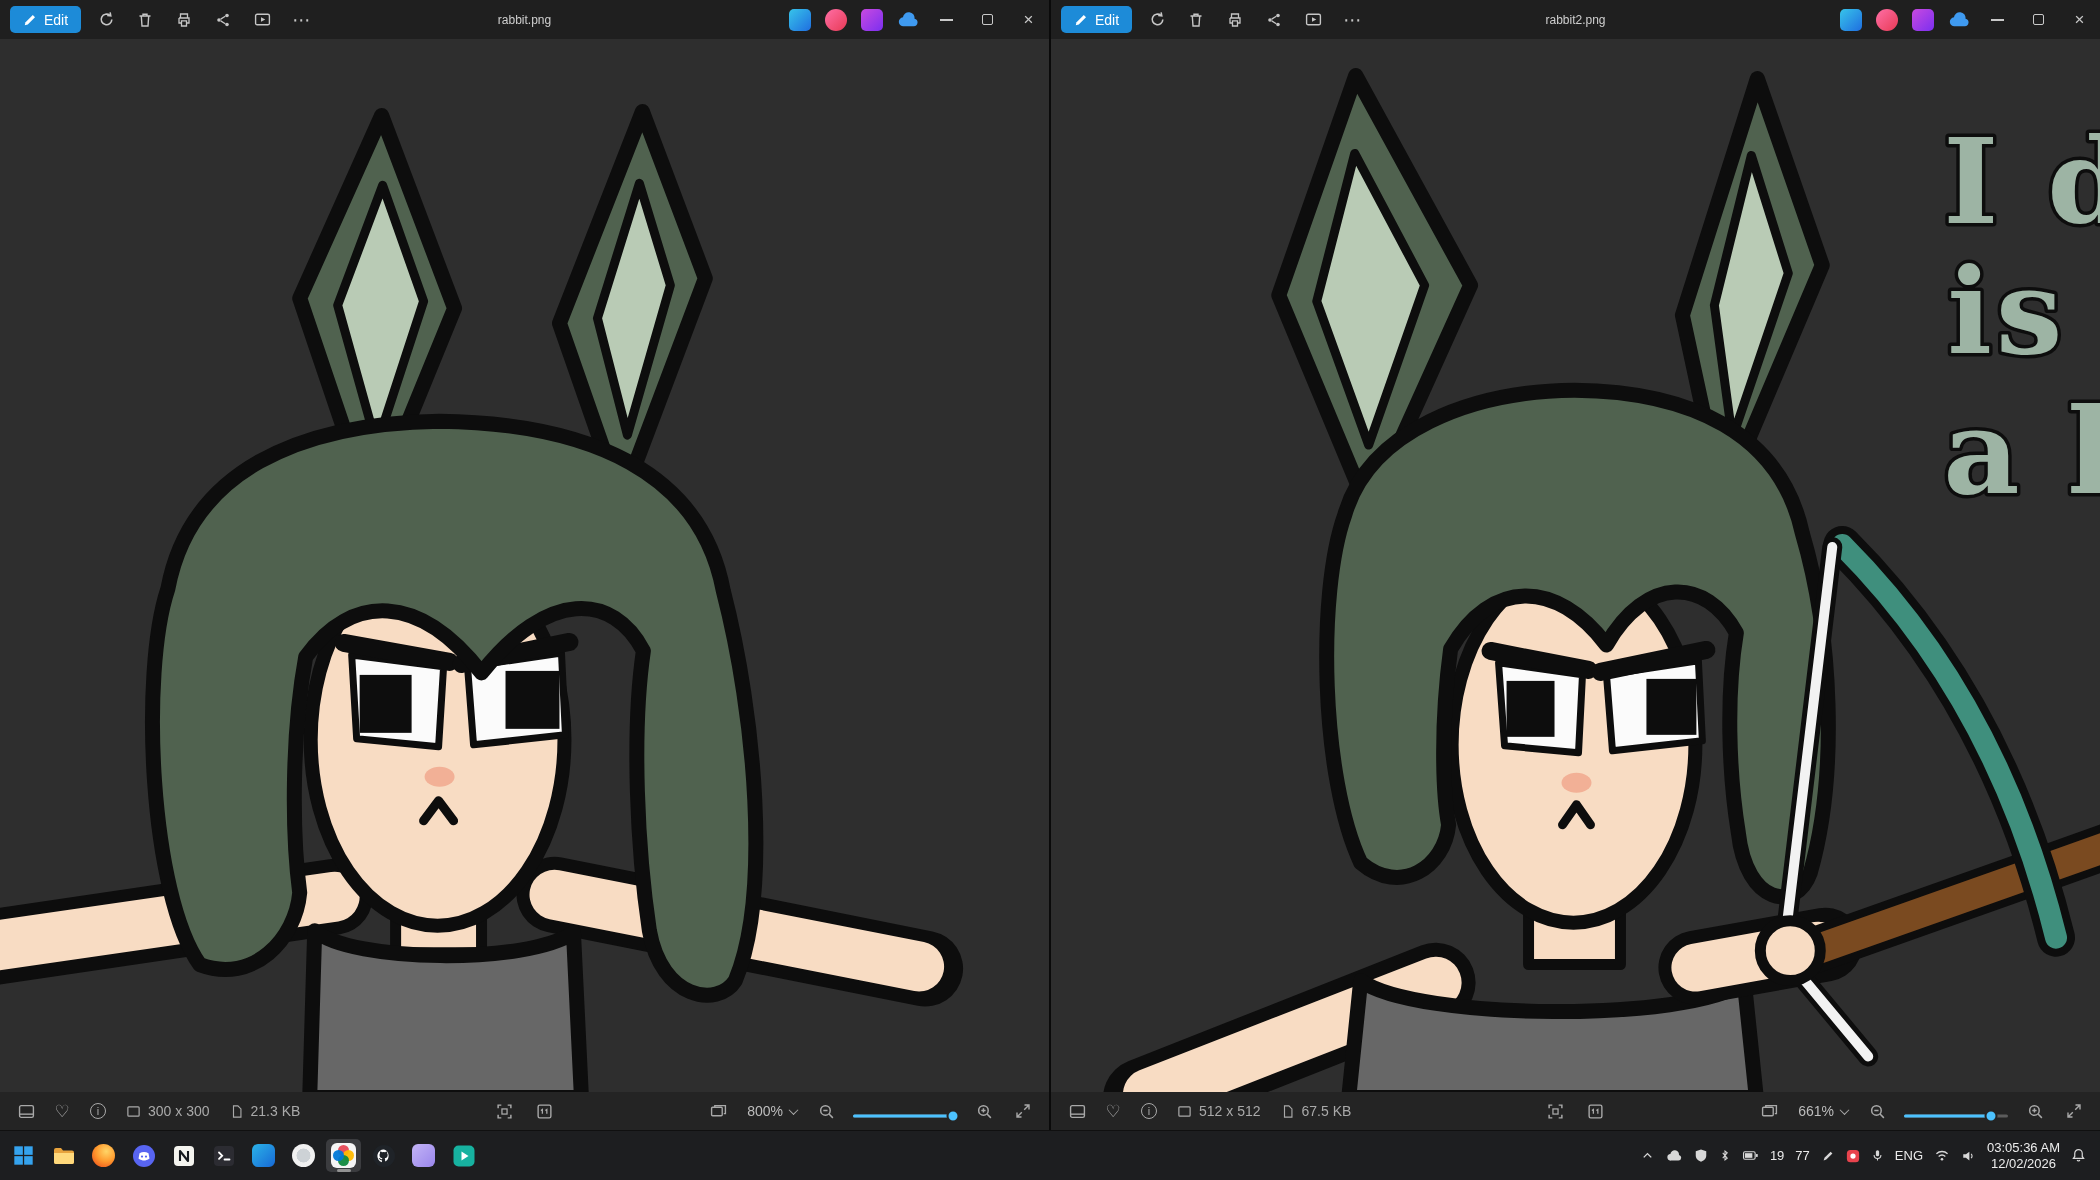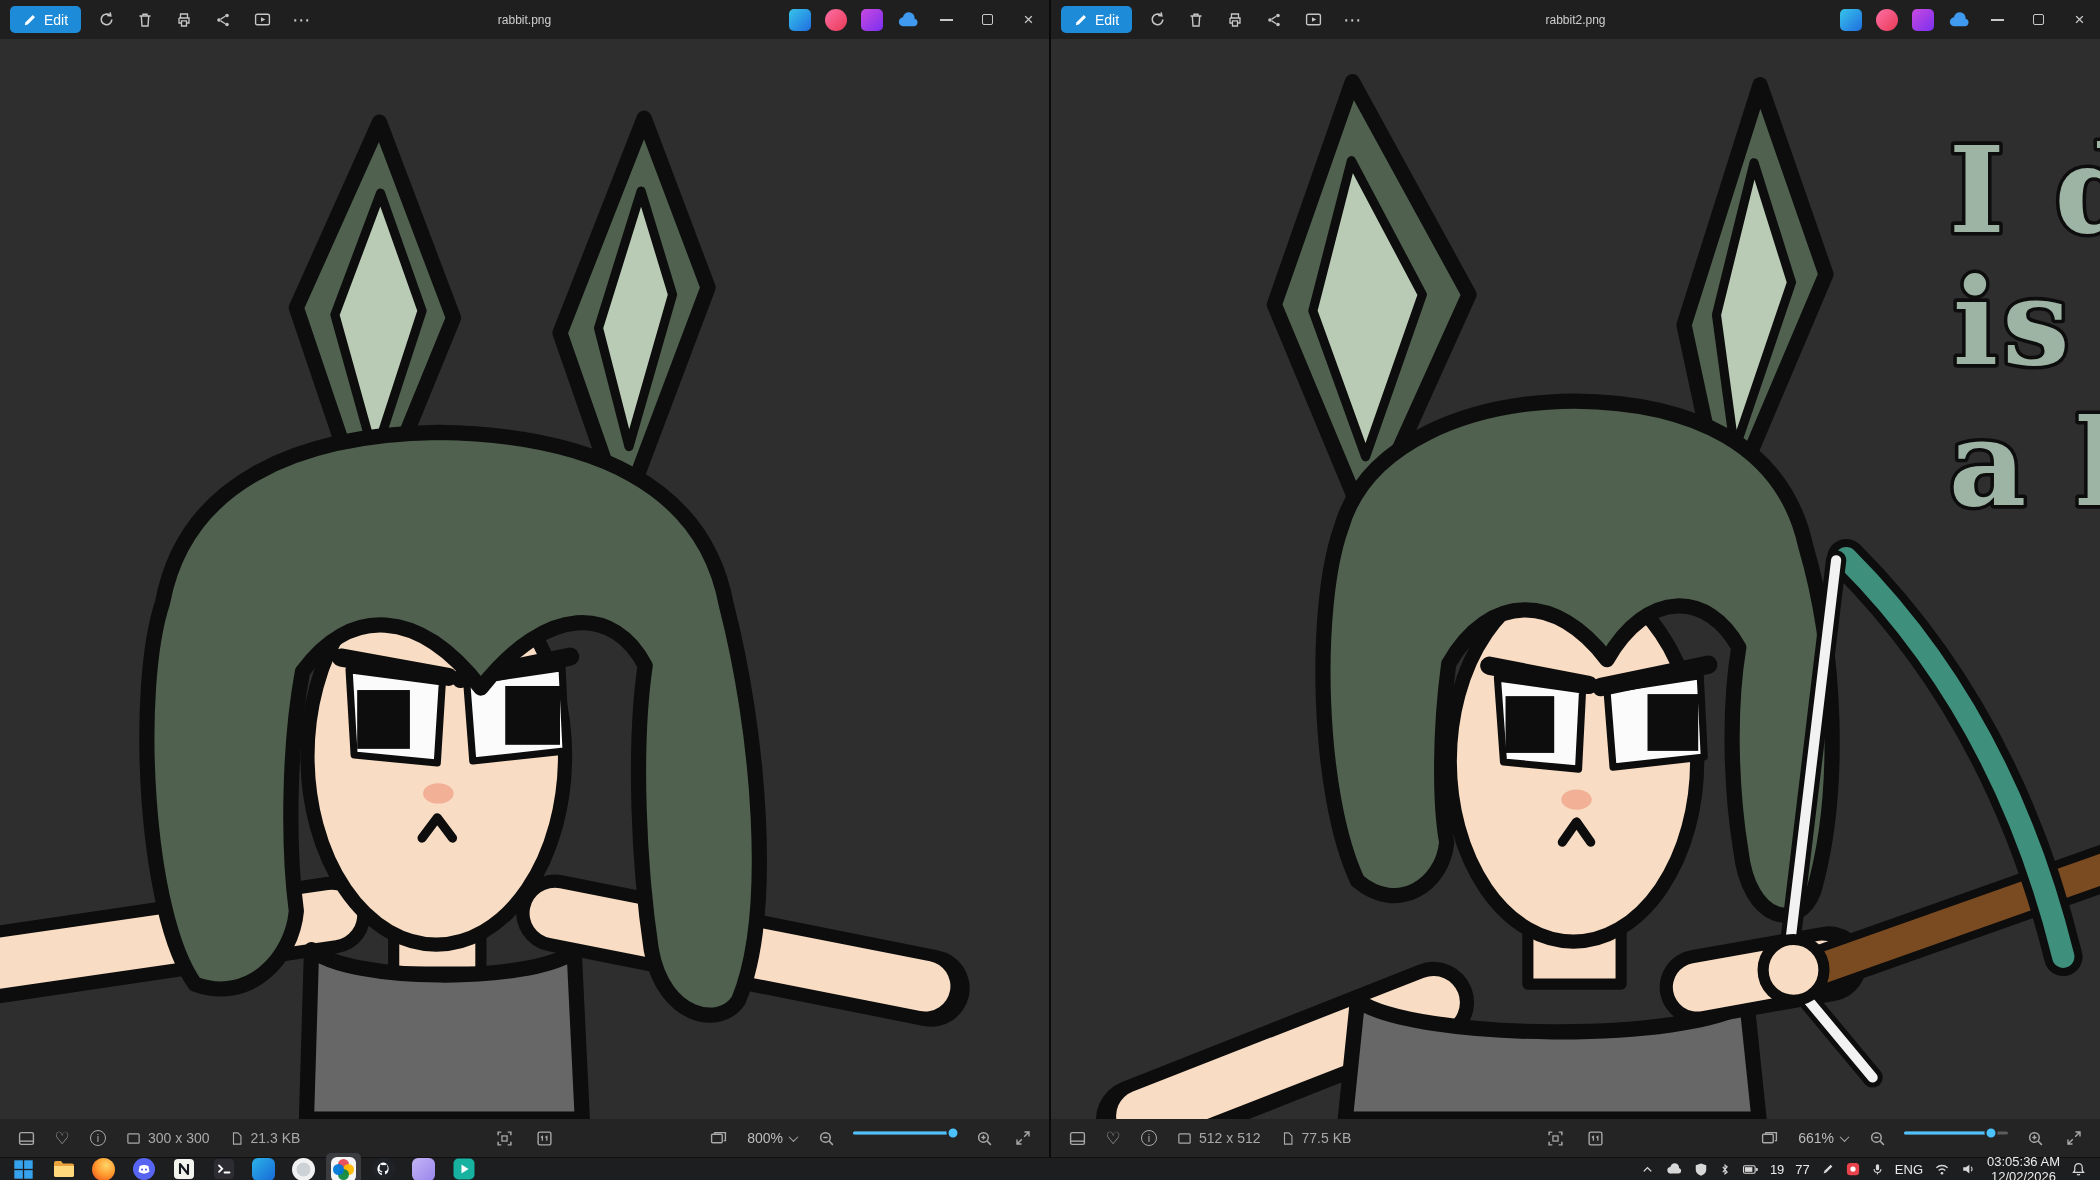--- a/index.html
+++ b/index.html
@@ -31,30 +31,30 @@
   .canvas svg.art{width:100%;height:100%;display:block;}
   .overlay-text{font-family:"DejaVu Serif",serif;font-weight:bold;font-size:118px;fill:#9db4a4;stroke:#0d0d0d;stroke-width:7px;paint-order:stroke;letter-spacing:4px;}
 
   
   .statusbar{height:38px;flex:none;background:#242424;display:flex;align-items:center;padding:0 8px;color:#a9a9a9;font-size:14px;position:relative;}
   .sb-ic{width:36px;height:30px;display:inline-flex;align-items:center;justify-content:center;background:none;border:none;color:#a9a9a9;border-radius:4px;font-family:inherit;}
   .heart-glyph{font-size:17px;line-height:1;}
   .info-circ{width:16px;height:16px;border:1.4px solid currentColor;border-radius:50%;display:inline-flex;align-items:center;justify-content:center;font-size:11px;font-style:normal;}
   .sb-meta{display:inline-flex;align-items:center;gap:7px;margin:10px 10px;white-space:nowrap;color:#a9a9a9;}
   .sb-center{position:absolute;left:50%;transform:translateX(-50%);display:flex;gap:4px;}
-  .sb-right{margin-left:auto;display:flex;align-items:flex-start;gap:3px;}
+  .sb-right{margin-left:auto;display:flex;align-items:flex-end;gap:3px;}
   .zoom-select{display:inline-flex;align-items:center;gap:7px;background:none;border:none;color:#bdbdbd;font-size:14px;font-family:inherit;padding:0 8px;height:30px;}
   .chev-down{width:7px;height:7px;border-right:1.6px solid #a9a9a9;border-bottom:1.6px solid #a9a9a9;transform:rotate(45deg) translate(-1px,-1px);display:inline-block;}
   .slider{width:104px;height:20px;position:relative;margin:0 6px;}
   .slider-track{position:absolute;left:0;right:0;top:50%;height:3px;transform:translateY(-50%);background:#5c5c5c;border-radius:2px;}
   .slider-fill{position:absolute;left:0;top:50%;height:3px;transform:translateY(-50%);background:#4cc2ff;border-radius:2px;width:50%;}
   .slider-handle{position:absolute;top:50%;left:50%;width:13px;height:13px;border-radius:50%;background:#4cc2ff;border:2px solid #242424;transform:translate(-50%,-50%);}
 
   
-  .taskbar{height:23px;flex:none;background:#1d1e20;border-top:1px solid #101010;display:flex;align-items:center;padding:0 6px;}
+  .taskbar{height:50px;flex:none;background:#1d1e20;border-top:1px solid #101010;display:flex;align-items:center;padding:0 6px;}
   .task-icons{display:flex;align-items:center;gap:5px;}
   .task-ic{position:relative;width:35px;height:33px;border-radius:5px;display:flex;align-items:center;justify-content:center;}
   .task-ic.active{background:#3b3c3f;}
   .task-ic.active::after{content:"";position:absolute;bottom:0;left:50%;transform:translateX(-50%);width:14px;height:3px;border-radius:2px;background:#929292;}
   .fx-circle{width:23px;height:23px;border-radius:50%;background:radial-gradient(circle at 62% 32%,#ffd567 0%,#ff9a2e 48%,#ef5a1e 85%);display:block;}
   .appblue{width:23px;height:23px;border-radius:6px;background:linear-gradient(135deg,#2bb3e8,#1769d6);display:block;}
   .applight{width:23px;height:23px;border-radius:50%;background:radial-gradient(circle at 50% 50%,#cdd2d6 42%,#f1f1f1 44%);display:block;}
   .apppurple{width:23px;height:23px;border-radius:6px;background:linear-gradient(135deg,#c3b4f6,#9a86ec);display:block;}
   .photos-ic{position:relative;width:25px;height:25px;background:#f5f5f5;border-radius:6px;display:block;}
   .photos-ic i{position:absolute;width:11px;height:11px;border-radius:50%;opacity:.95;display:block;}
@@ -369,21 +369,21 @@
         <div class="sb-meta">
           <svg width="15" height="15" viewBox="0 0 16 16">
               <rect x="2" y="3" width="12" height="10" rx="1" fill="none" stroke="currentColor" stroke-width="1.3"></rect>
             </svg>
           <span>512 x 512</span>
         </div>
         <div class="sb-meta">
           <svg width="14" height="15" viewBox="0 0 16 16">
               <path d="M4 1.5h5l3.5 3.5v9.5H4z" fill="none" stroke="currentColor" stroke-width="1.3"></path>
             </svg>
-          <span>77.5 KB</span>
+          <span>67.5 KB</span>
         </div>
         <div class="sb-center">
           <button class="sb-ic">
             <svg width="17" height="17" viewBox="0 0 16 16">
                 <path d="M2 5V2h3M11 2h3v3M14 11v3h-3M5 14H2v-3" fill="none" stroke="currentColor" stroke-width="1.4"></path>
                 <rect x="5.6" y="5.6" width="4.8" height="4.8" fill="none" stroke="currentColor" stroke-width="1.2"></rect>
               </svg>
           </button>
           <button class="sb-ic">
             <svg width="17" height="17" viewBox="0 0 16 16">

